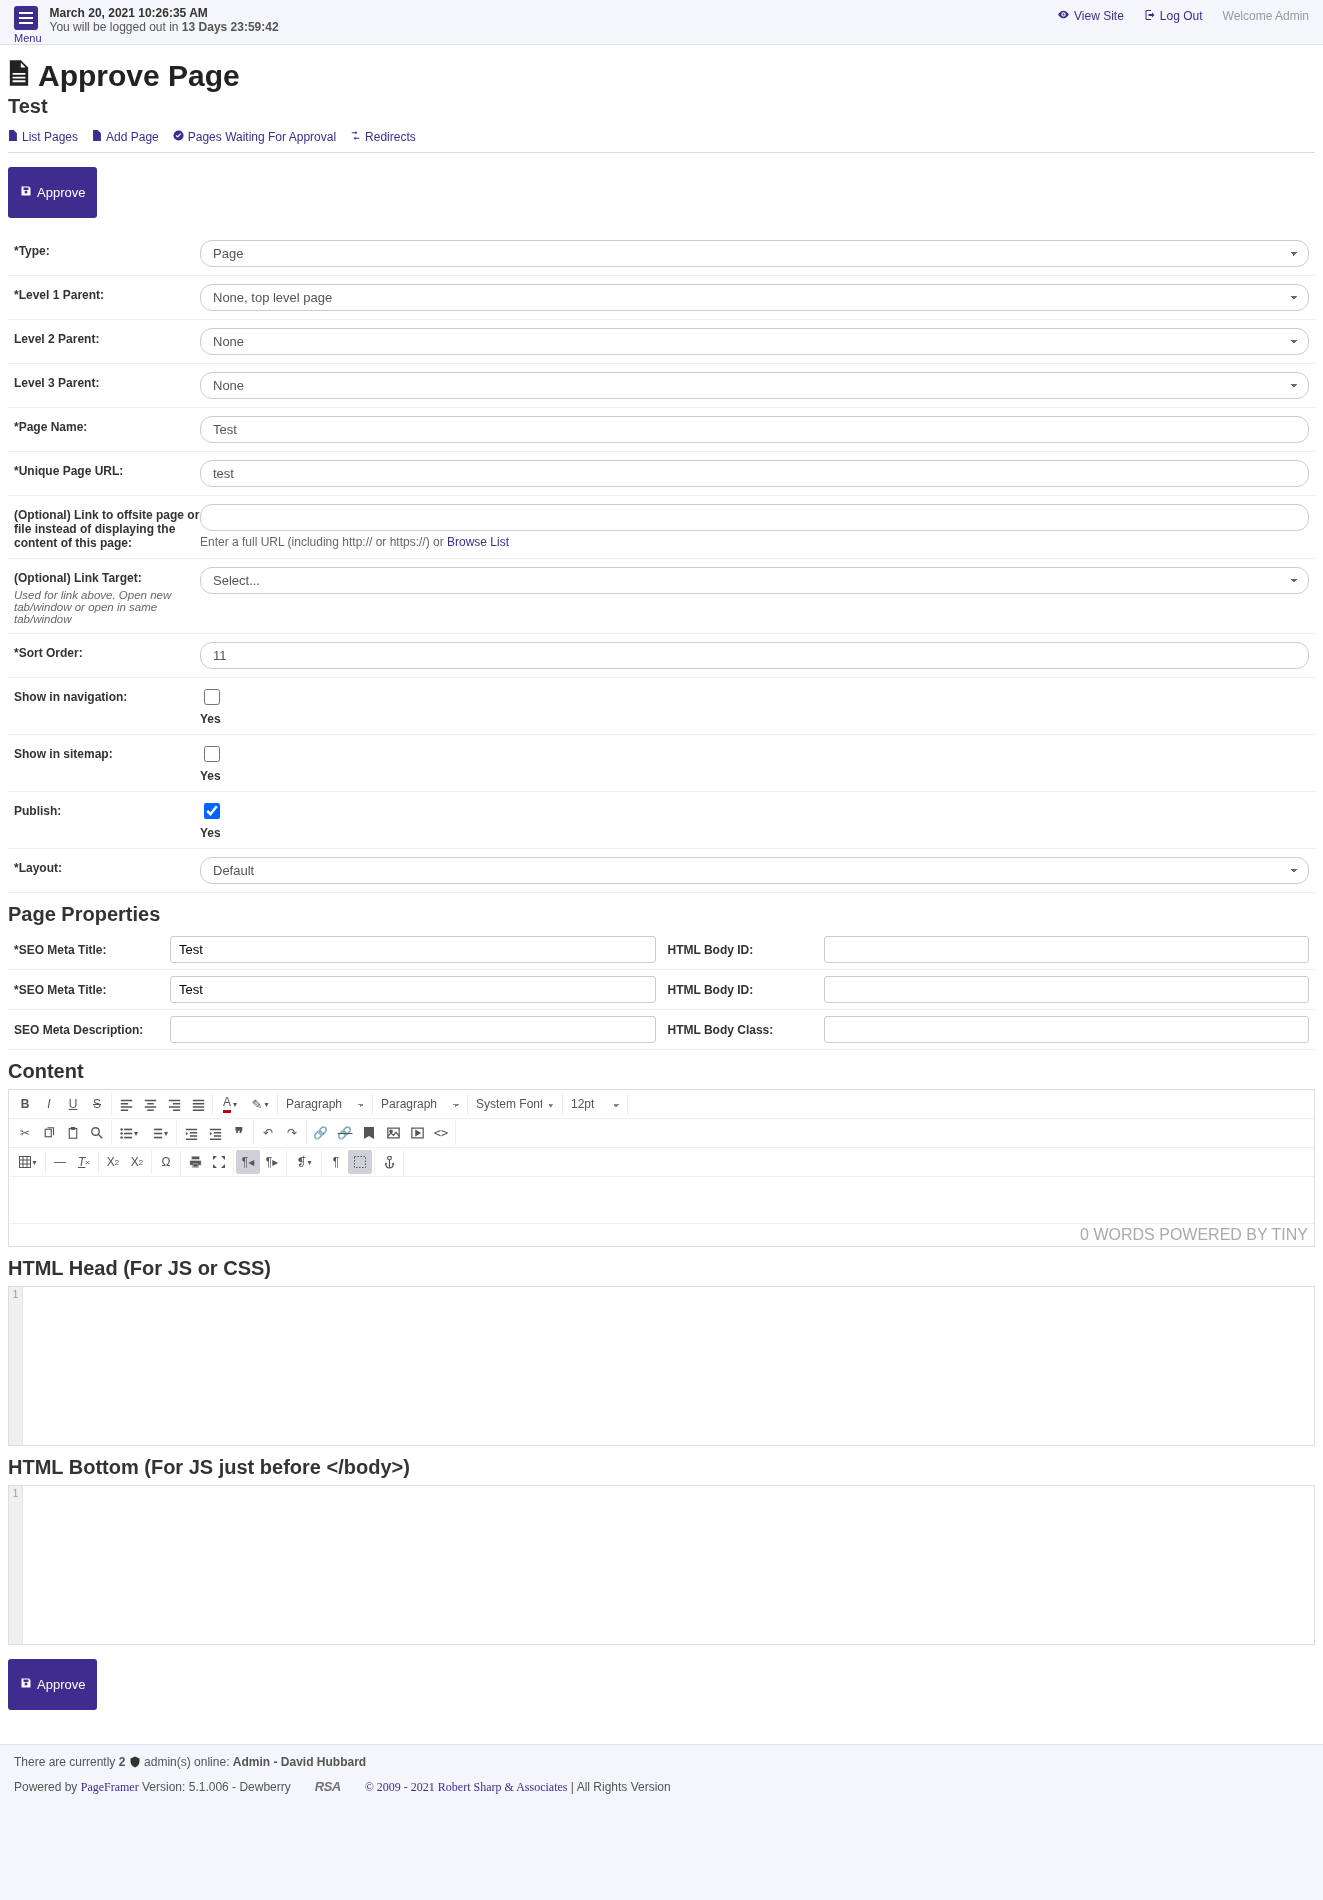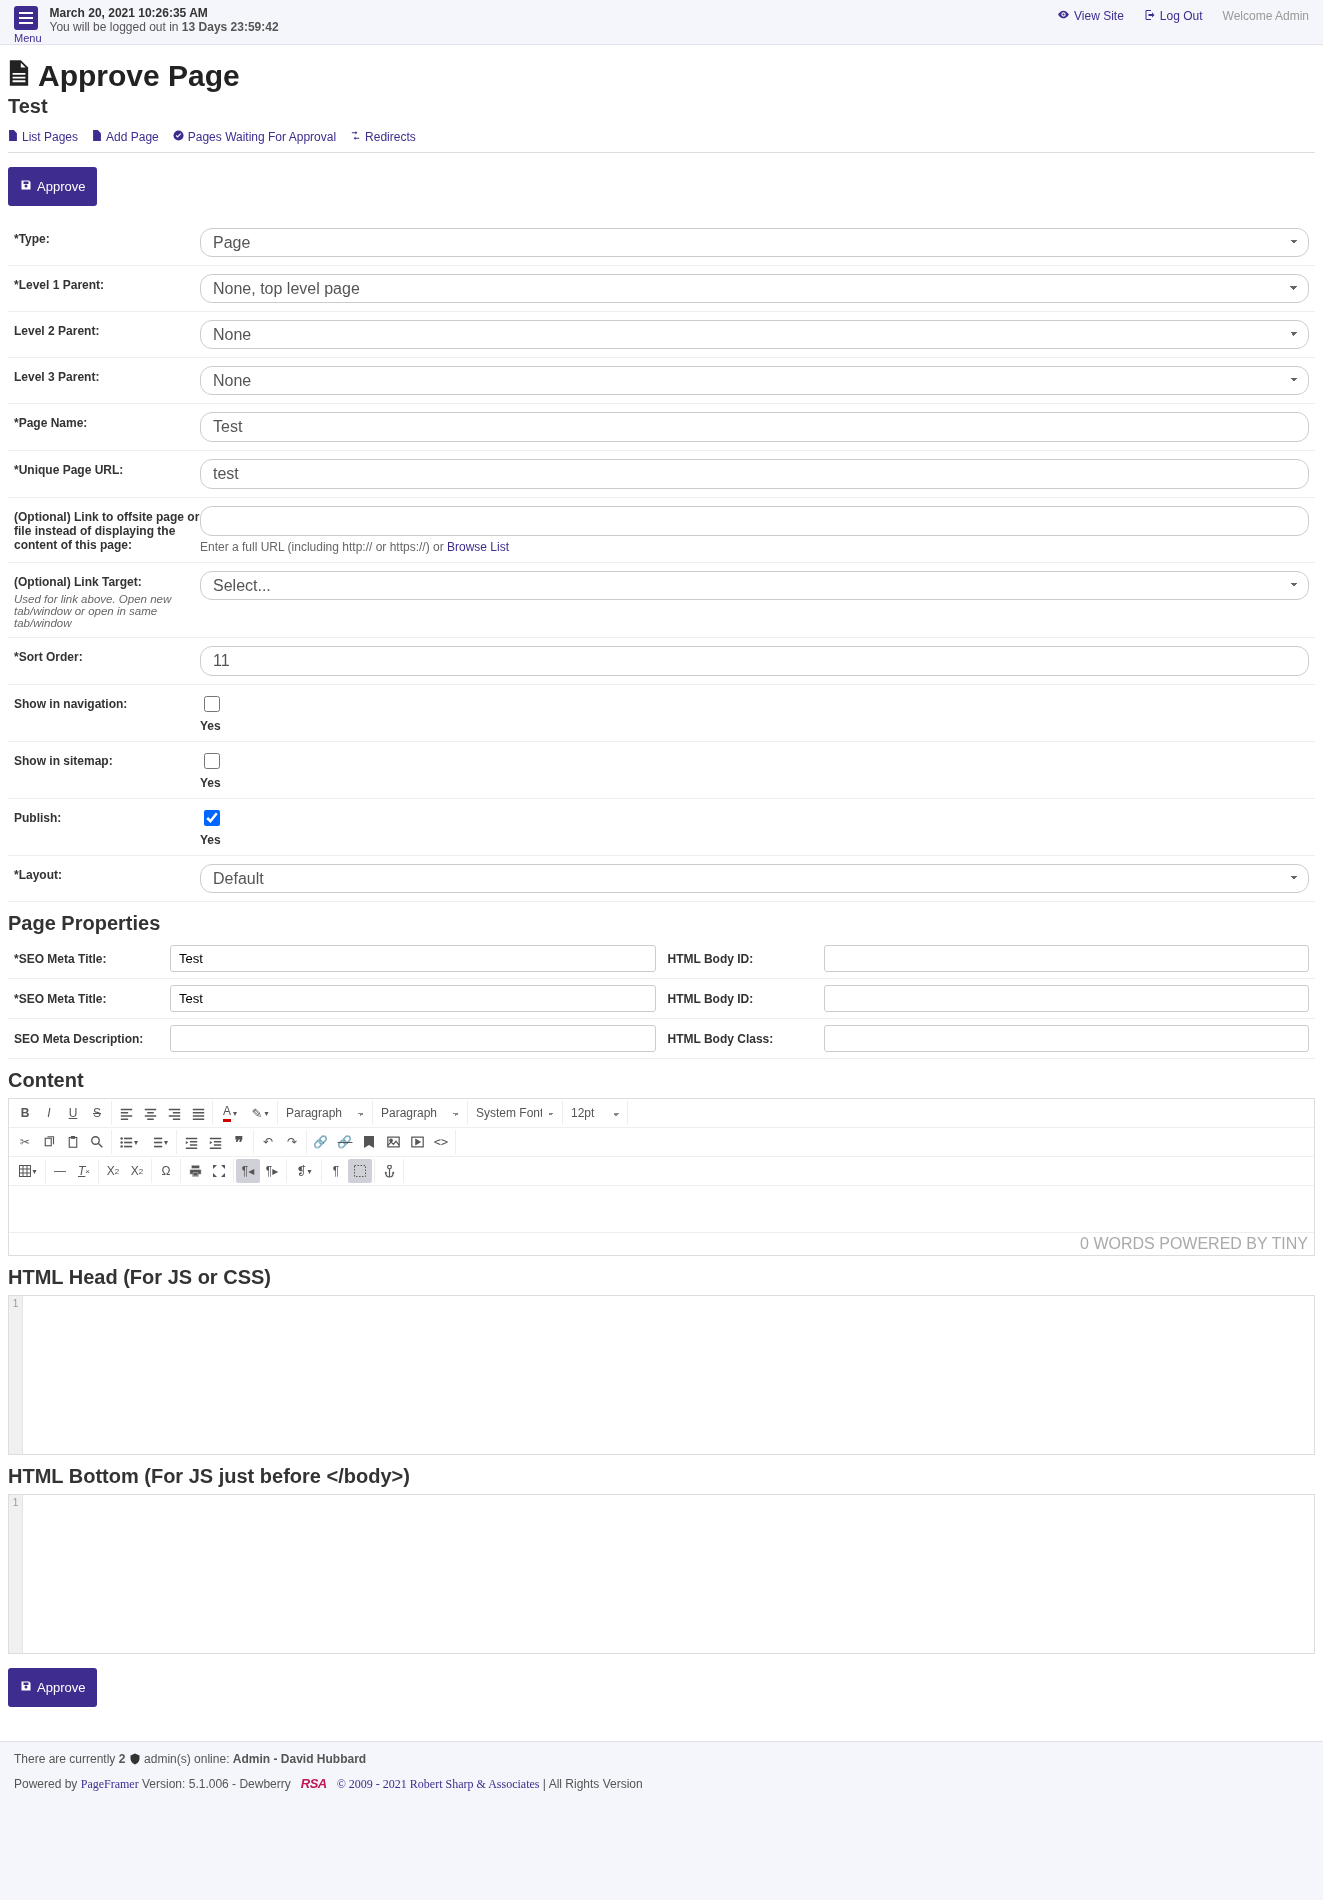--- a/index.html
+++ b/index.html
@@ -39,36 +39,36 @@
 
   .container { padding: 8px 8px 20px 8px; background: #fff; margin: 0; }
   h1.page-title { font-size: 30px; font-weight: 600; margin: 6px 0 2px 0; display: flex; align-items: center; gap: 8px; color: #222; }
   h1.page-title .doc-icon { font-size: 24px; }
   .subtitle { font-size: 20px; font-weight: 600; margin: 0 0 8px 0; }
   .tabs-row { border-bottom: 1px solid #ddd; padding: 4px 0 8px 0; display: flex; gap: 14px; font-size: 12px; }
   .tabs-row a { color: #3e2c8f; text-decoration: none; cursor: pointer; display: inline-flex; align-items: center; gap: 4px; }
 
   .btn-approve {
     background: #3e2c8f; color: #fff; border: none; border-radius: 3px;
-    padding: 12px 12px; font-size: 13px; cursor: pointer; margin: 14px 0;
+    padding: 18px 12px; font-size: 13px; cursor: pointer; margin: 14px 0;
     display: inline-flex; align-items: center; gap: 5px;
   }
 
   .form-row {
     display: flex; align-items: flex-start;
     border-bottom: 1px solid #eee;
     padding: 8px 6px;
   }
   .form-row:last-of-type { border-bottom: none; }
   .form-label { width: 186px; flex-shrink: 0; font-size: 12px; font-weight: 700; padding-top: 4px; }
   .form-label .subtext { font-weight: 400; font-style: italic; color: #666; display: block; margin-top: 4px; font-size: 11.5px; }
   .form-field { flex: 1; }
   .form-field select, .form-field input[type="text"] {
     width: 100%; padding: 5px 12px; border: 1px solid #ccc; border-radius: 12px;
-    font-size: 16px; background: #fff; color: #555;
+    font-size: 13px; background: #fff; color: #555;
   }
   .form-field select { appearance: none; background-image: linear-gradient(45deg, transparent 50%, #666 50%), linear-gradient(135deg, #666 50%, transparent 50%); background-position: calc(100% - 14px) 11px, calc(100% - 10px) 11px; background-size: 4px 4px, 4px 4px; background-repeat: no-repeat; padding-right: 24px; }
   .helper-text { font-size: 12px; color: #666; margin-top: 4px; }
   .helper-text a { color: #3e2c8f; text-decoration: none; cursor: pointer; }
   .checkbox-group { display: flex; flex-direction: column; gap: 4px; }
   .checkbox-group label { font-size: 12px; font-weight: 700; }
   .checkbox-group input[type="checkbox"] { width: 16px; height: 16px; accent-color: #0066ff; }
 
   h2.section-title { font-size: 20px; font-weight: 600; margin: 10px 0 4px 0; }
 
@@ -91,21 +91,21 @@
   .editor-body { min-height: 46px; background: #fff; }
   .editor-status { text-align: right; font-size: 16px; color: #aaa; padding: 2px 6px; border-top: 1px solid #eee; }
 
   .code-editor { border: 1px solid #ddd; margin-top: 6px; height: 160px; display: flex; background: #fff; }
   .code-gutter { width: 14px; background: #f0f0f0; border-right: 1px solid #e5e5e5; font-size: 10px; color: #999; text-align: center; padding-top: 2px; }
   .code-body { flex: 1; }
 
   .footer-info { background: #f5f6fb; padding: 10px 14px; font-size: 12px; color: #555; border-top: 1px solid #e0e0e8; }
   .footer-info .row { margin-bottom: 10px; }
   .footer-info a { color: #3e2c8f; text-decoration: none; font-family: Liberation Serif, serif; }
-  .rsa-logo { display: inline-block; color: #be185d; font-weight: 900; font-size: 13px; font-style: italic; letter-spacing: -0.5px; margin: 0 0; }
+  .rsa-logo { display: inline-block; color: #737373; font-weight: 900; font-size: 13px; font-style: italic; letter-spacing: -0.5px; margin: 0 14px; }
   .shield-icon { display:inline-flex; width:12px; height:12px; vertical-align: -2px; }
 </style>
 </head>
 <body>
 
 <div class="header">
   <div class="menu-btn-group">
     <div class="menu-btn">
       <div></div>
         <div></div>

